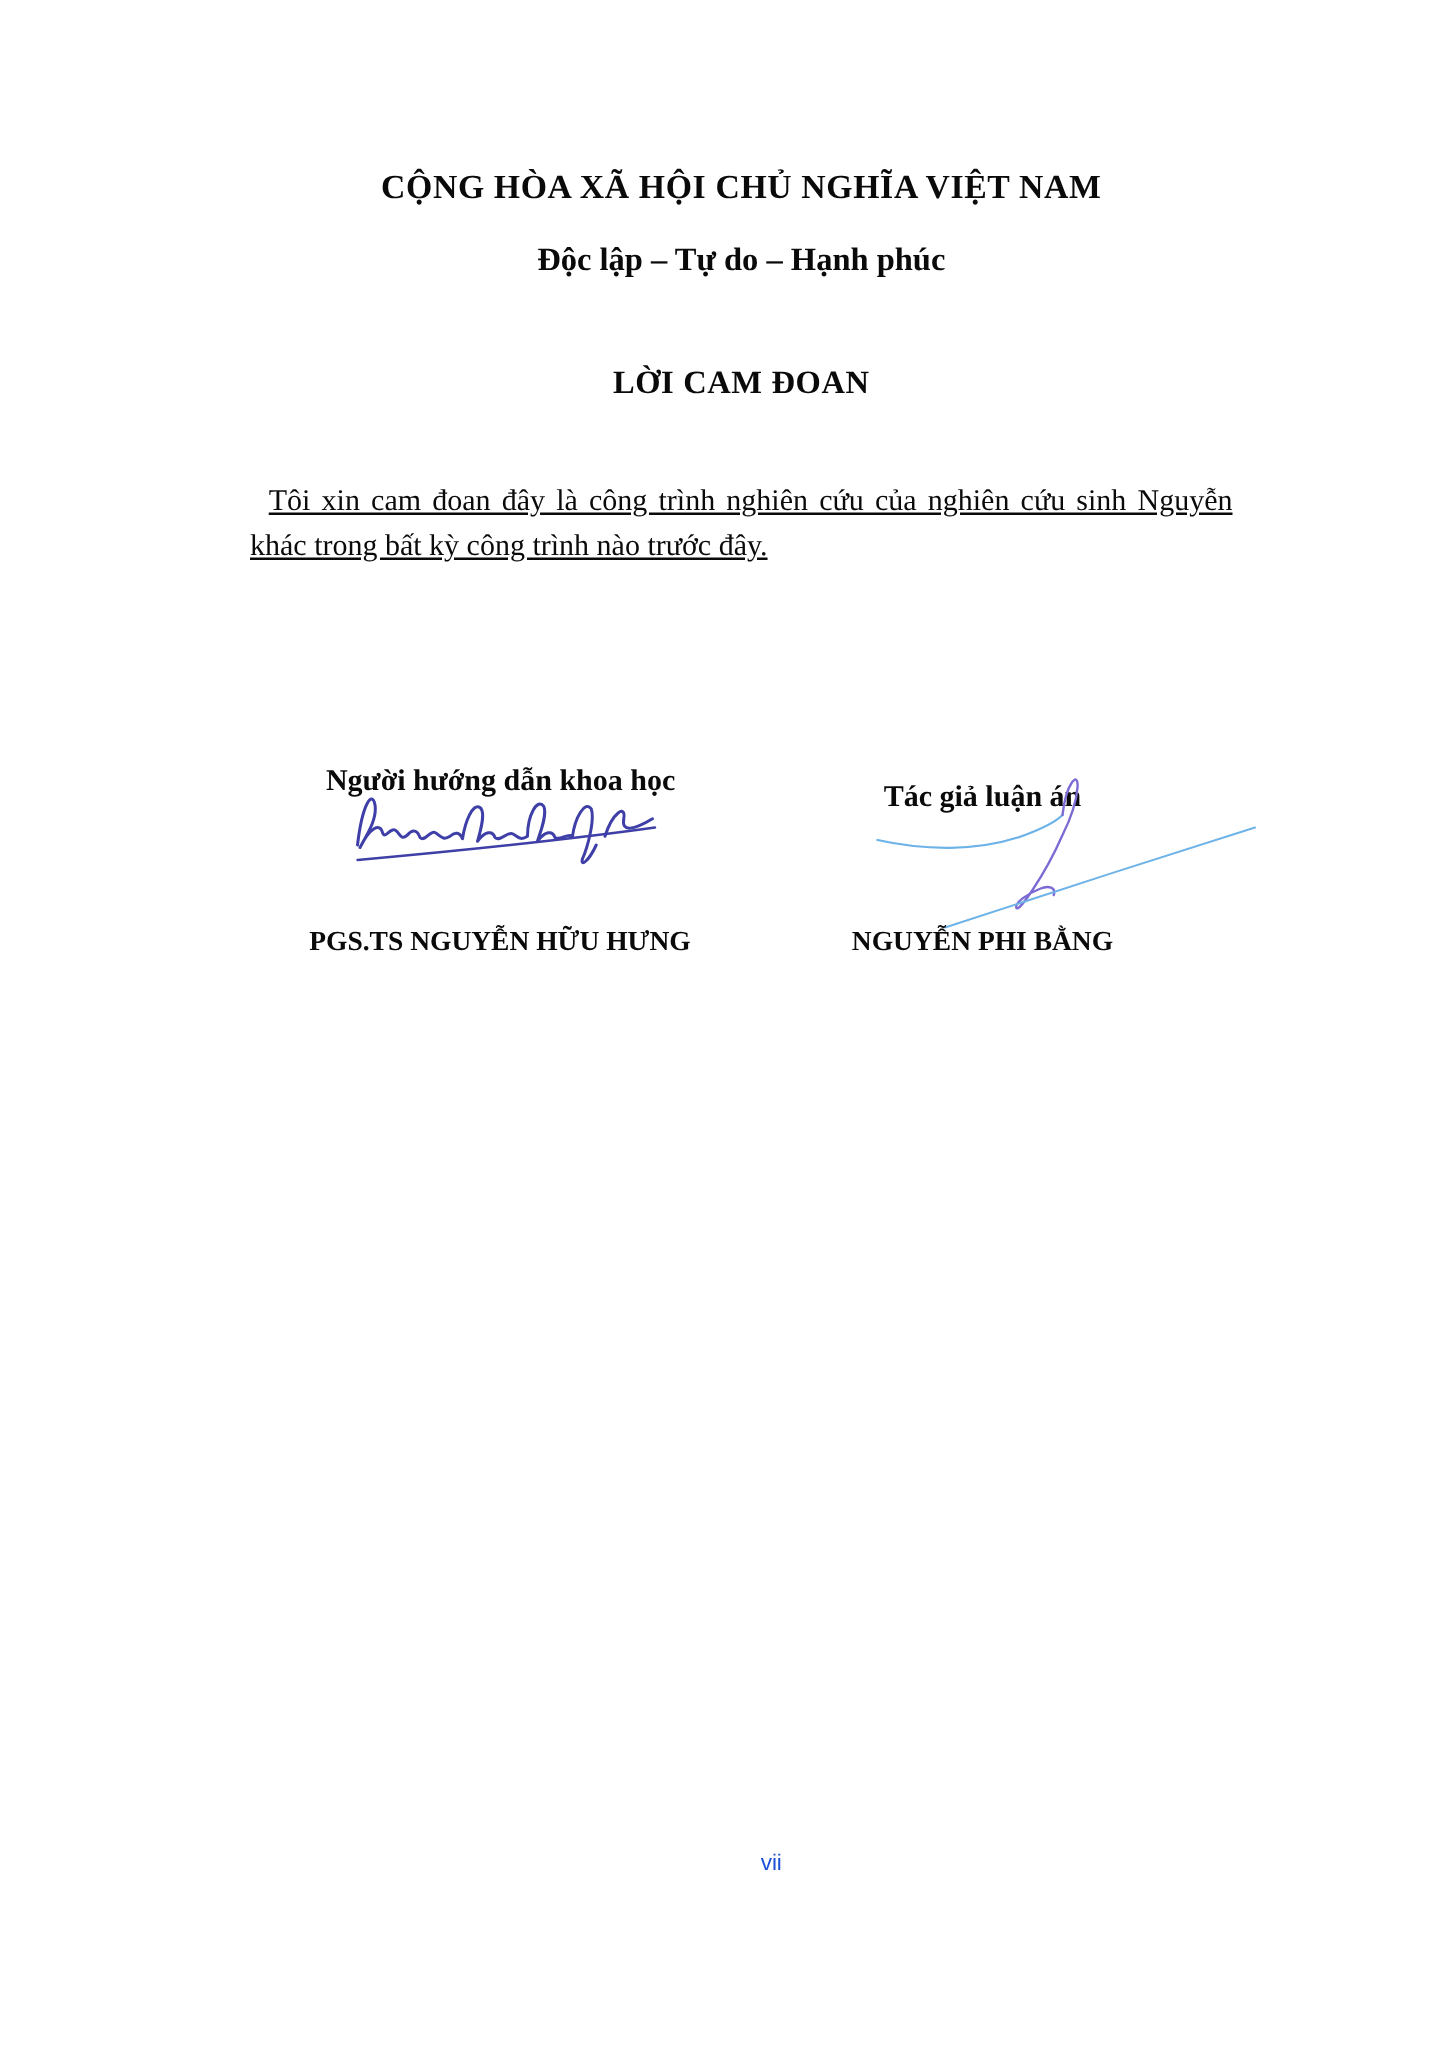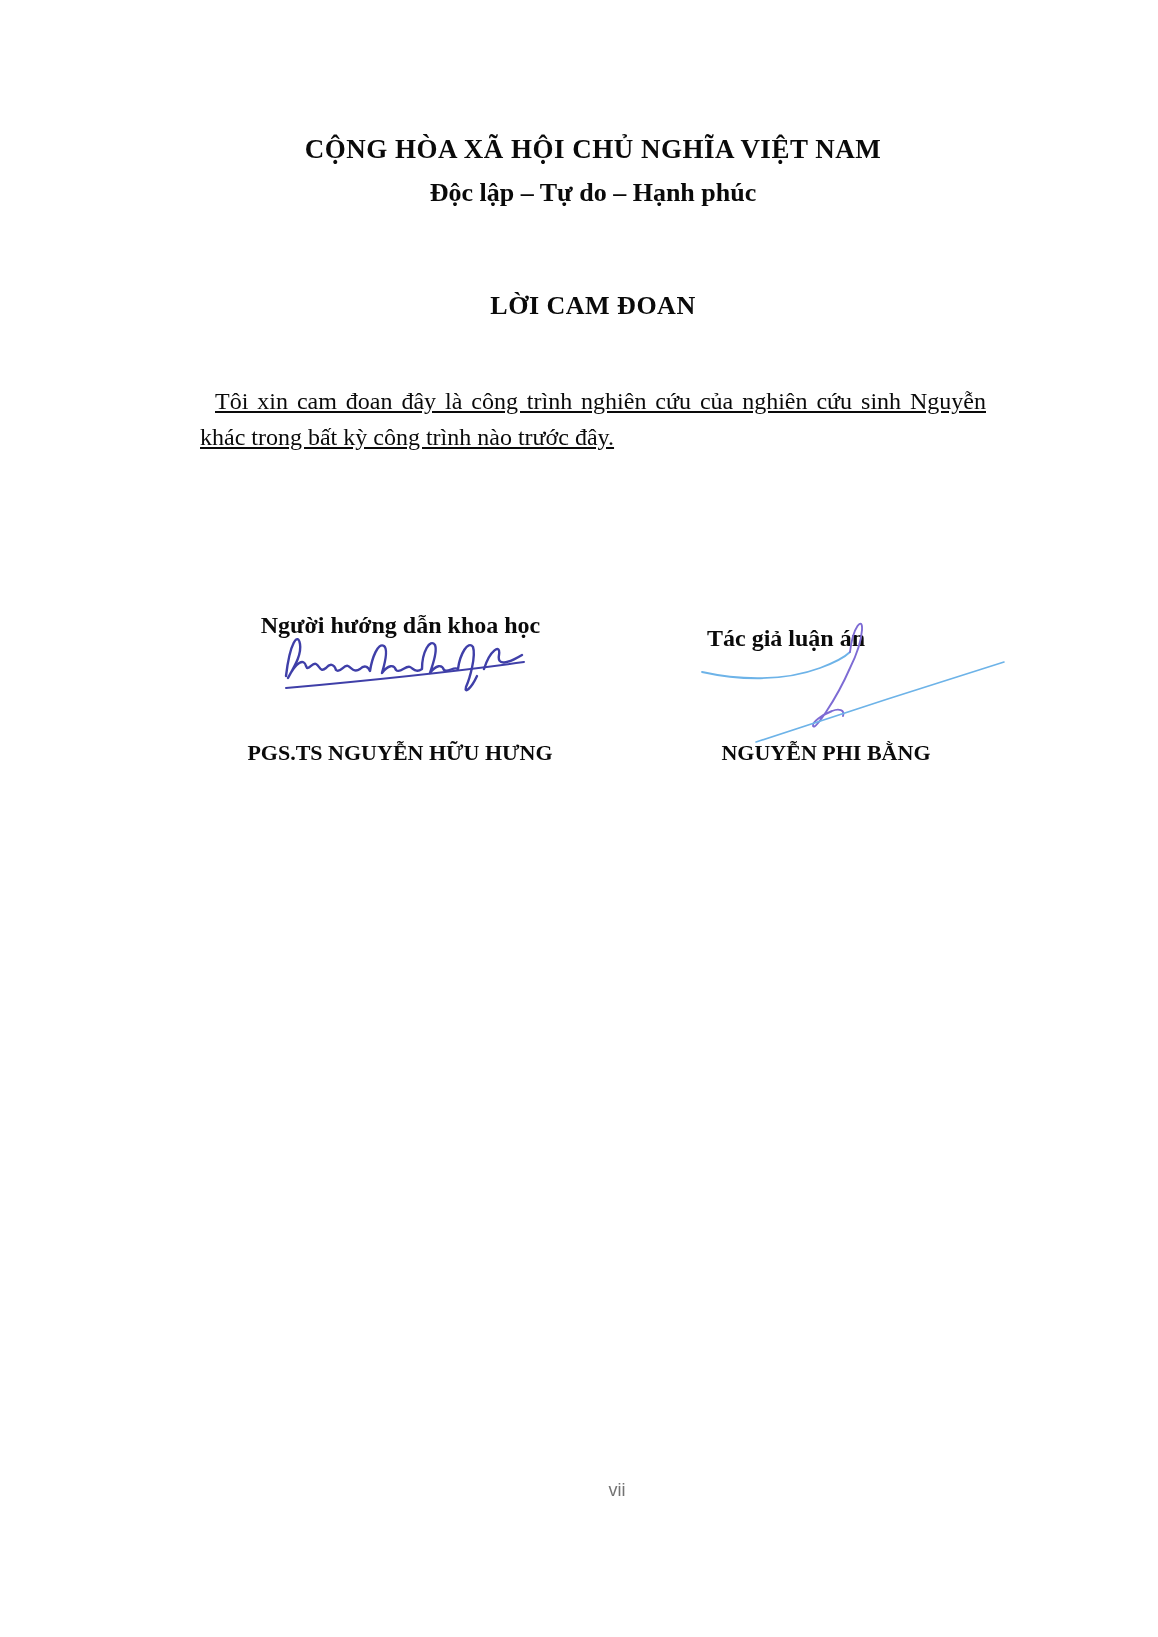--- a/index.html
+++ b/index.html
@@ -12,58 +12,58 @@
     color: #0a0a0a;
     overflow: hidden;
   }
   .abs { position: absolute; }
   .centercol {
     left: 200px;
     width: 786px;
     text-align: center;
   }
   .hdr1 { top: 134px; font-size: 27px; font-weight: bold; letter-spacing: 0.5px; }
-  .hdr2 { top: 178px; font-size: 26px; font-weight: bold; }
+  .hdr2 { top: 193px; font-size: 26px; font-weight: bold; }
   .doc-title { top: 291px; font-size: 26px; font-weight: bold; letter-spacing: 0.5px; }
 
   .para {
     left: 200px;
     top: 384px;
     width: 786px;
     font-size: 24px;
     line-height: 35.5px;
   }
   .para .line { text-align: justify; text-align-last: justify; text-decoration: underline; }
   .para .line.first { text-indent: 15px; }
   .para .line.last { text-align-last: left; }
 
   .role { font-size: 24px; font-weight: bold; white-space: nowrap; text-align: center; margin-top: 34px; }
   .role.sup { left: 228px; width: 345px; top: 578px; }
   .role.aut { left: 640px; width: 292px; top: 591px; text-align: center; }
 
   .name { font-size: 22px; font-weight: bold; white-space: nowrap; text-align: center; }
   .name.sup { left: 210px; width: 380px; top: 740px; }
-  .name.aut { left: 666px; width: 320px; top: 740px; text-align: center; }
+  .name.aut { left: 626px; width: 320px; top: 740px; text-align: center; }
 
   .sig { pointer-events: none; }
   .sig.sup { left: 272px; top: 612px; }
   .sig.aut { left: 698px; top: 612px; }
   .sig path { fill: none; stroke-linecap: round; stroke-linejoin: round; }
   .ink-sup { stroke: var(--supervisor-ink, #3f3fa8); }
   .ink-aut-blue { stroke: var(--author-ink-blue, #6db3e8); }
   .ink-aut-purple { stroke: var(--author-ink-purple, #7d6bd4); }
 
   .pageno {
     left: 567px;
     top: 1480px;
     width: 100px;
     text-align: center;
     font-family: "Liberation Sans", sans-serif;
     font-size: 18px;
-    color: #737373;
+    color: #1d4ed8;
   }
 </style>
 </head>
 <body>
 
 <div class="page">
 
   <div class="abs centercol hdr1">CỘNG HÒA XÃ HỘI CHỦ NGHĨA VIỆT NAM</div>
 
   <div class="abs centercol hdr2">Độc lập – Tự do – Hạnh phúc</div>

